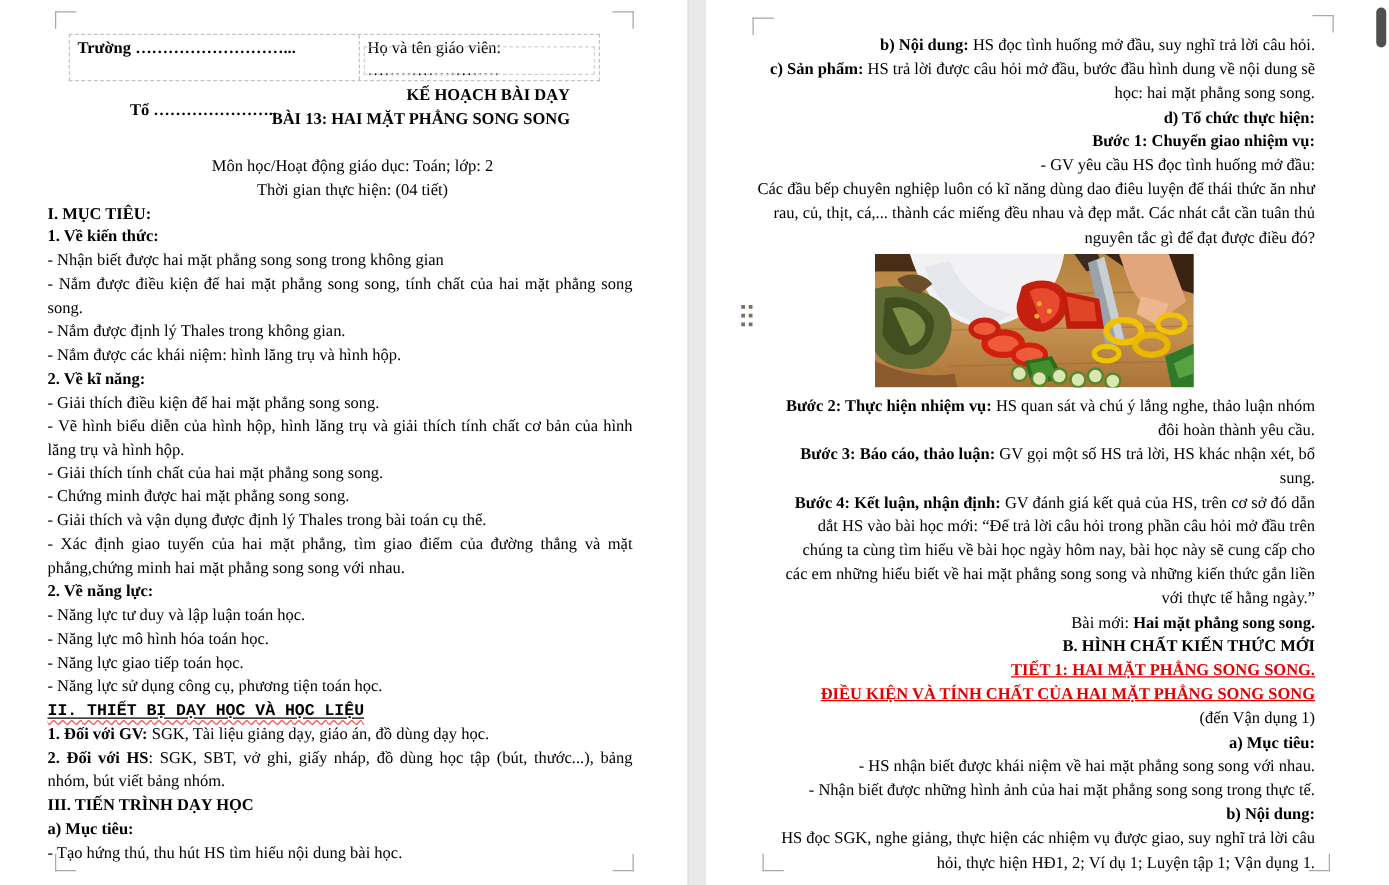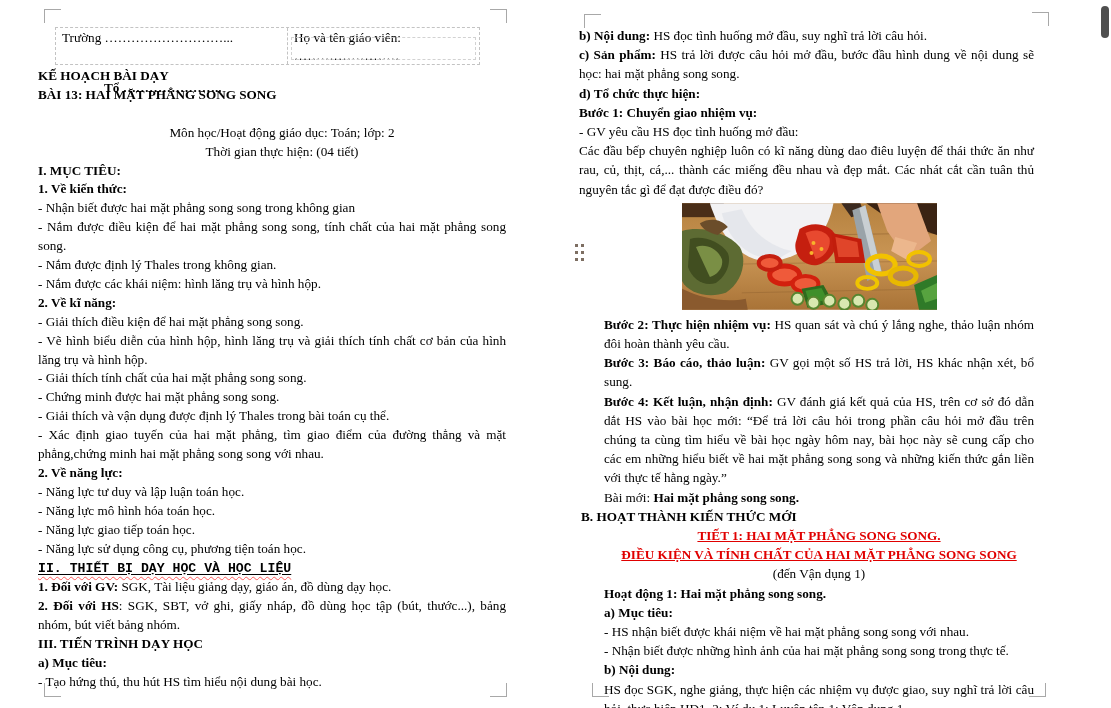--- a/index.html
+++ b/index.html
@@ -4,46 +4,46 @@
 <style>
   html,body{margin:0;padding:0;}
   body{
     width:1111px;height:708px;overflow:hidden;position:relative;
     background:#ffffff;color:#000;
     font-family:"Liberation Serif","DejaVu Serif",serif;
     font-size:13.2px;
   }
   .page{position:absolute;top:0;height:708px;background:#fff;}
   .pg-l{left:0;width:550px;}
-  .pg-r{left:547px;width:486px;}
+  .pg-r{left:565px;width:486px;}
   #page-gap{position:absolute;left:550px;top:0;width:15px;height:708px;
     background:#e9e9e9;border-left:1px solid #dddddd;border-right:1px solid #dddddd;}
   .tx{position:absolute;}
   .tx-l{left:38px;top:27px;width:468px;}
   .tx-r{left:32px;top:26px;width:455px;}
   p{margin:0;line-height:18.9px;text-align:justify;}
-  .tx-r p{line-height:19.2px;}
+  .tx-r p{line-height:19.2px;text-align:right;}
   .b{font-weight:bold;}
   .c{text-align:center;font-family:Liberation Serif, serif;}
   .ind{margin-left:25px;}
   .ind2{margin-left:2px;}
-  .ttl{text-align:left;margin-right:50px;}
+  .ttl{text-align:right;margin-right:50px;}
   .sub{text-align:center;margin-left:20px;}
   .redhead{color:#e00000;font-weight:bold;text-decoration:underline;text-align:center;}
   .wavy{text-decoration-line:underline;text-decoration-style:wavy;text-decoration-color:#ff5b5b;text-decoration-thickness:1px;text-underline-offset:4px;}
   .u{text-decoration:underline solid #000;text-underline-offset:2px;font-family:Liberation Mono, monospace;}
   .spacer{height:18.9px;}
   
   .hdr-table{position:relative;margin-left:17px;width:425px;height:38px;
     border:1px dashed #c3c3c3;box-sizing:border-box;display:flex;}
   .hdr-cell-l{width:232px;border-right:1px dashed #c3c3c3;box-sizing:border-box;padding-top:1px;}
   .hdr-cell-r{flex:1;position:relative;padding:1px 0 0 6px;box-sizing:border-box;}
   .hdr-inner{position:absolute;left:3px;right:3px;top:9px;bottom:4px;border:1px dashed #d2d2d2;}
   .hdr-table p{text-align:left;line-height:18px;}
-  .hdr-school{padding-left:6px;font-weight:normal;}
+  .hdr-school{padding-left:6px;font-weight:bold;}
   .hdr-group{padding-left:48px;font-weight:bold;margin-top:32px;}
   
   .mk{position:absolute;width:16px;height:13px;}
   .mk-tl{border-top:1px solid #a8a8a8;border-left:1px solid #a8a8a8;}
   .mk-tr{border-top:1px solid #a8a8a8;border-right:1px solid #a8a8a8;}
   .mk-bl{border-bottom:1px solid #a8a8a8;border-left:1px solid #a8a8a8;}
   .mk-br{border-bottom:1px solid #a8a8a8;border-right:1px solid #a8a8a8;}
   
   .doc-image{width:255px;height:107px;margin:4px 0 5px 103px;display:block;}
   
@@ -182,25 +182,24 @@
       <path d="M18,20 C28,14 40,16 46,24 L36,32 C28,30 20,26 18,20 Z" fill="#6b4d2a"></path>
       <path d="M0,86 C20,96 44,100 64,96 L66,107 L0,107 Z" fill="#8a5a2e"></path>
       <polygon points="233,82 256,72 256,107 238,107" fill="#2f7a28"></polygon>
       <polygon points="240,88 256,80 256,96 244,100" fill="#57a33f"></polygon>
     </svg>
 
     <p class="ind"><b>Bước 2: Thực hiện nhiệm vụ:</b><span> HS quan sát và chú ý lắng nghe, thảo luận nhóm đôi hoàn thành yêu cầu.</span></p>
     <p class="ind"><b>Bước 3: Báo cáo, thảo luận:</b><span> GV gọi một số HS trả lời, HS khác nhận xét, bổ sung.</span></p>
     <p class="ind"><b>Bước 4: Kết luận, nhận định:</b><span> GV đánh giá kết quả của HS, trên cơ sở đó dẫn dắt HS vào bài học mới: “Để trả lời câu hỏi trong phần câu hỏi mở đầu trên chúng ta cùng tìm hiểu về bài học ngày hôm nay, bài học này sẽ cung cấp cho các em những hiểu biết về hai mặt phẳng song song và những kiến thức gắn liền với thực tế hằng ngày.”</span></p>
     <p class="ind"><span>Bài mới: </span><b>Hai mặt phẳng song song.</b></p>
-    <p class="b ind2">B. HOẠT THÀNH KIẾN THỨC MỚI</p>
+    <p class="b ind2">B. HÌNH CHẤT KIẾN THỨC MỚI</p>
     <p class="redhead ind">TIẾT 1: HAI MẶT PHẲNG SONG SONG.</p>
     <p class="redhead ind">ĐIỀU KIỆN VÀ TÍNH CHẤT CỦA HAI MẶT PHẲNG SONG SONG</p>
     <p class="c ind">(đến Vận dụng 1)</p>
-    <p class="b ind">Hoạt động 1: Hai mặt phẳng song song.</p>
     <p class="b ind">a) Mục tiêu:</p>
     <p class="ind">- HS nhận biết được khái niệm về hai mặt phẳng song song với nhau.</p>
     <p class="ind">- Nhận biết được những hình ảnh của hai mặt phẳng song song trong thực tế.</p>
     <p class="b ind">b) Nội dung:</p>
     <p class="ind"> HS đọc SGK, nghe giảng, thực hiện các nhiệm vụ được giao, suy nghĩ trả lời câu hỏi, thực hiện HĐ1, 2; Ví dụ 1; Luyện tập 1; Vận dụng 1.</p>
   </div>
 </div>
 
 <div class="scroll-thumb"></div>
 

